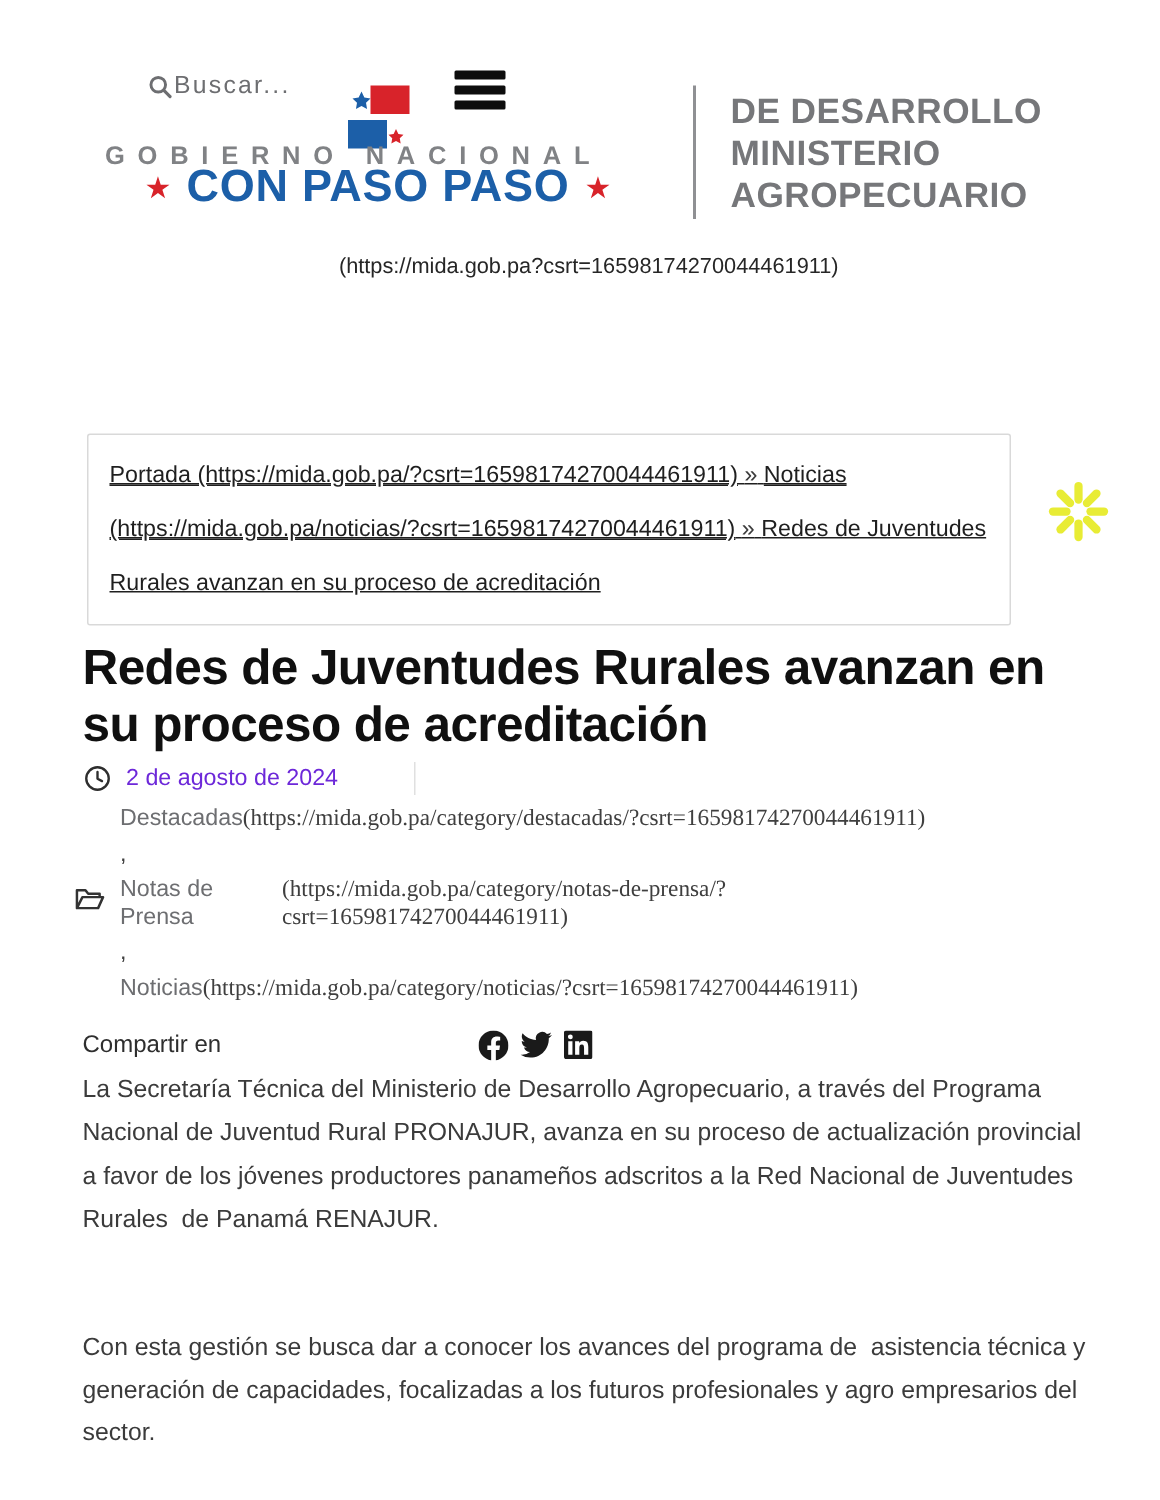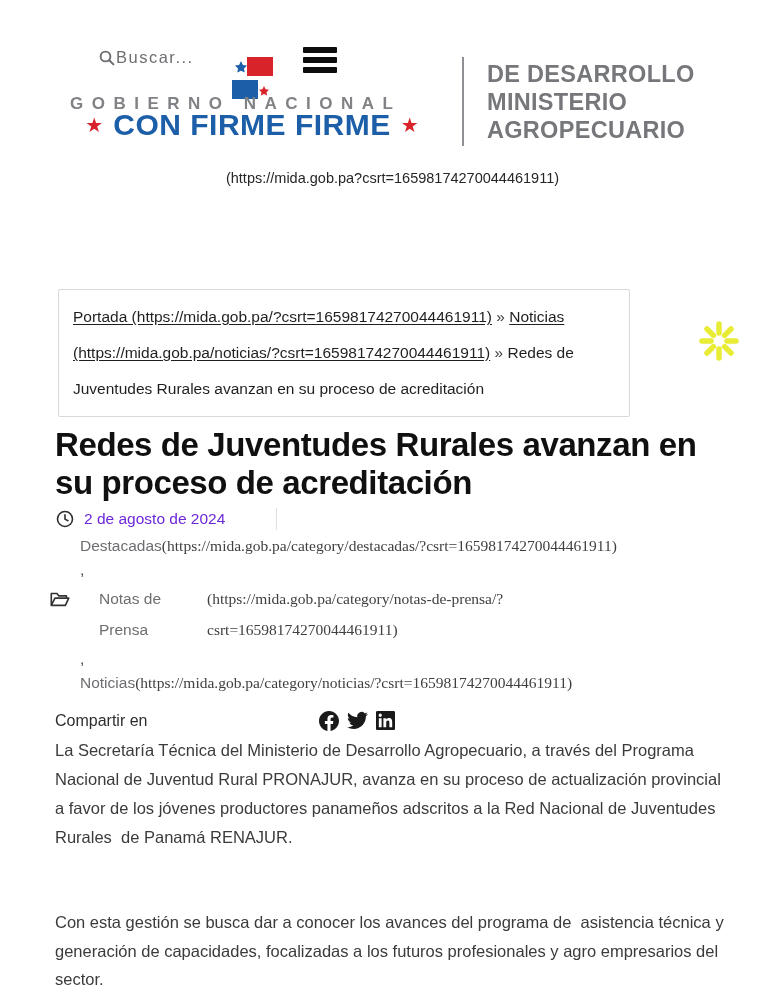--- a/index.html
+++ b/index.html
@@ -19,40 +19,40 @@
   .hamburger i{display:block; width:34px; height:5.5px; background:#0d0d0d; border-radius:1px; margin-bottom:4.5px;}
   .gobierno{position:absolute; left:70px; top:94px; font-size:17px; font-weight:700; color:var(--gray-logo); letter-spacing:8.5px; white-space:nowrap;}
   .conpaso{position:absolute; left:62px; top:108px; width:380px; display:flex; align-items:center; justify-content:center; gap:10px; white-space:nowrap;}
   .conpaso .star{color:var(--red); font-size:20px;}
   .conpaso .txt{color:var(--blue); font-size:30px; font-weight:700; letter-spacing:0.5px;}
   .logo-divider{position:absolute; left:462px; top:57px; width:2px; height:89px; background:#8f9093;}
   .ministry{position:absolute; left:487px; top:60px; font-size:23.5px; font-weight:700; color:var(--gray-ministry); line-height:28px; letter-spacing:0.3px;}
   .home-url{position:absolute; left:0; top:170px; width:100%; text-align:center; font-size:14.5px; color:#262626;padding-left:12px;}
 
   
-  .breadcrumb{position:absolute; left:58px; top:289px; width:572px; min-height:108px;
+  .breadcrumb{position:absolute; left:58px; top:289px; width:616px; min-height:108px;
     border:1px solid var(--border); border-radius:2px; padding:9px 14px;
-    font-size:15.5px; line-height:36px; color:var(--link);}
+    font-size:15.5px; line-height:36px; color:var(--link);text-decoration:underline;}
   .breadcrumb a{color:var(--link); text-decoration:underline; text-underline-offset:2px; cursor:pointer;}
   .crumb-sep{color:#3c3c3c;}
   .spinner{position:absolute; left:698px; top:320px;}
 
   
   .article{position:absolute; left:55px; top:426px; width:676px;}
   .title{font-size:33px; line-height:1.14; font-weight:600; color:var(--title); letter-spacing:-0.4px;}
   .meta-date{margin-top:7px; display:flex; align-items:center; gap:9px; font-size:15.5px; color:#6d28d9;}
   .meta-date .vdiv{width:1px; height:22px; background:#e0e0e0; margin-left:42px;}
 
   .cats{position:relative; margin-top:5px; padding-left:25px; font-size:15.5px;}
   .cats .folder{position:absolute; left:-6px; top:53px;}
   .cat-row{line-height:21px;}
   .cat-name{color:var(--cat-name); cursor:pointer;}
   .cat-url{color:#3f3f3f;font-family:Liberation Serif, serif;}
   .cat-comma{line-height:15px; margin:6px 0 6px 0; color:#3f3f3f;}
-  .cat-split{display:flex; line-height:31px; margin-top:2px;margin-left:19px;}
+  .cat-split{display:flex; line-height:19px; margin-top:2px;}
   .cat-split .cat-name{width:108px; flex:0 0 108px;}
   .cat-split .urls span{display:block;}
 
   .share-row{margin-top:17px; display:flex; align-items:center; font-size:16px; color:#2e2e2e;}
   .share-icons{margin-left:172px; display:flex; align-items:center; gap:8px;}
   .share-icons svg{display:block; cursor:pointer;}
 
   .para{margin-top:5px; font-size:16.5px; line-height:1.75; color:var(--text); white-space:pre-wrap;}
   .para + .para{margin-top:56px;}
 </style>
@@ -76,21 +76,21 @@
 
 <div class="hamburger">
     <i></i>
     <i></i>
     <i></i>
   </div>
 
 <div class="gobierno">GOBIERNO NACIONAL</div>
 <div class="conpaso">
   <span class="star">★</span>
-  <span class="txt">CON FIRME FIRME</span>
+  <span class="txt">CON PASO PASO</span>
   <span class="star">★</span>
 </div>
 
 <div class="logo-divider"></div>
 
 <div class="ministry">
   <div>DE DESARROLLO</div>
   <div>MINISTERIO</div>
   <div>AGROPECUARIO</div>
 </div>

